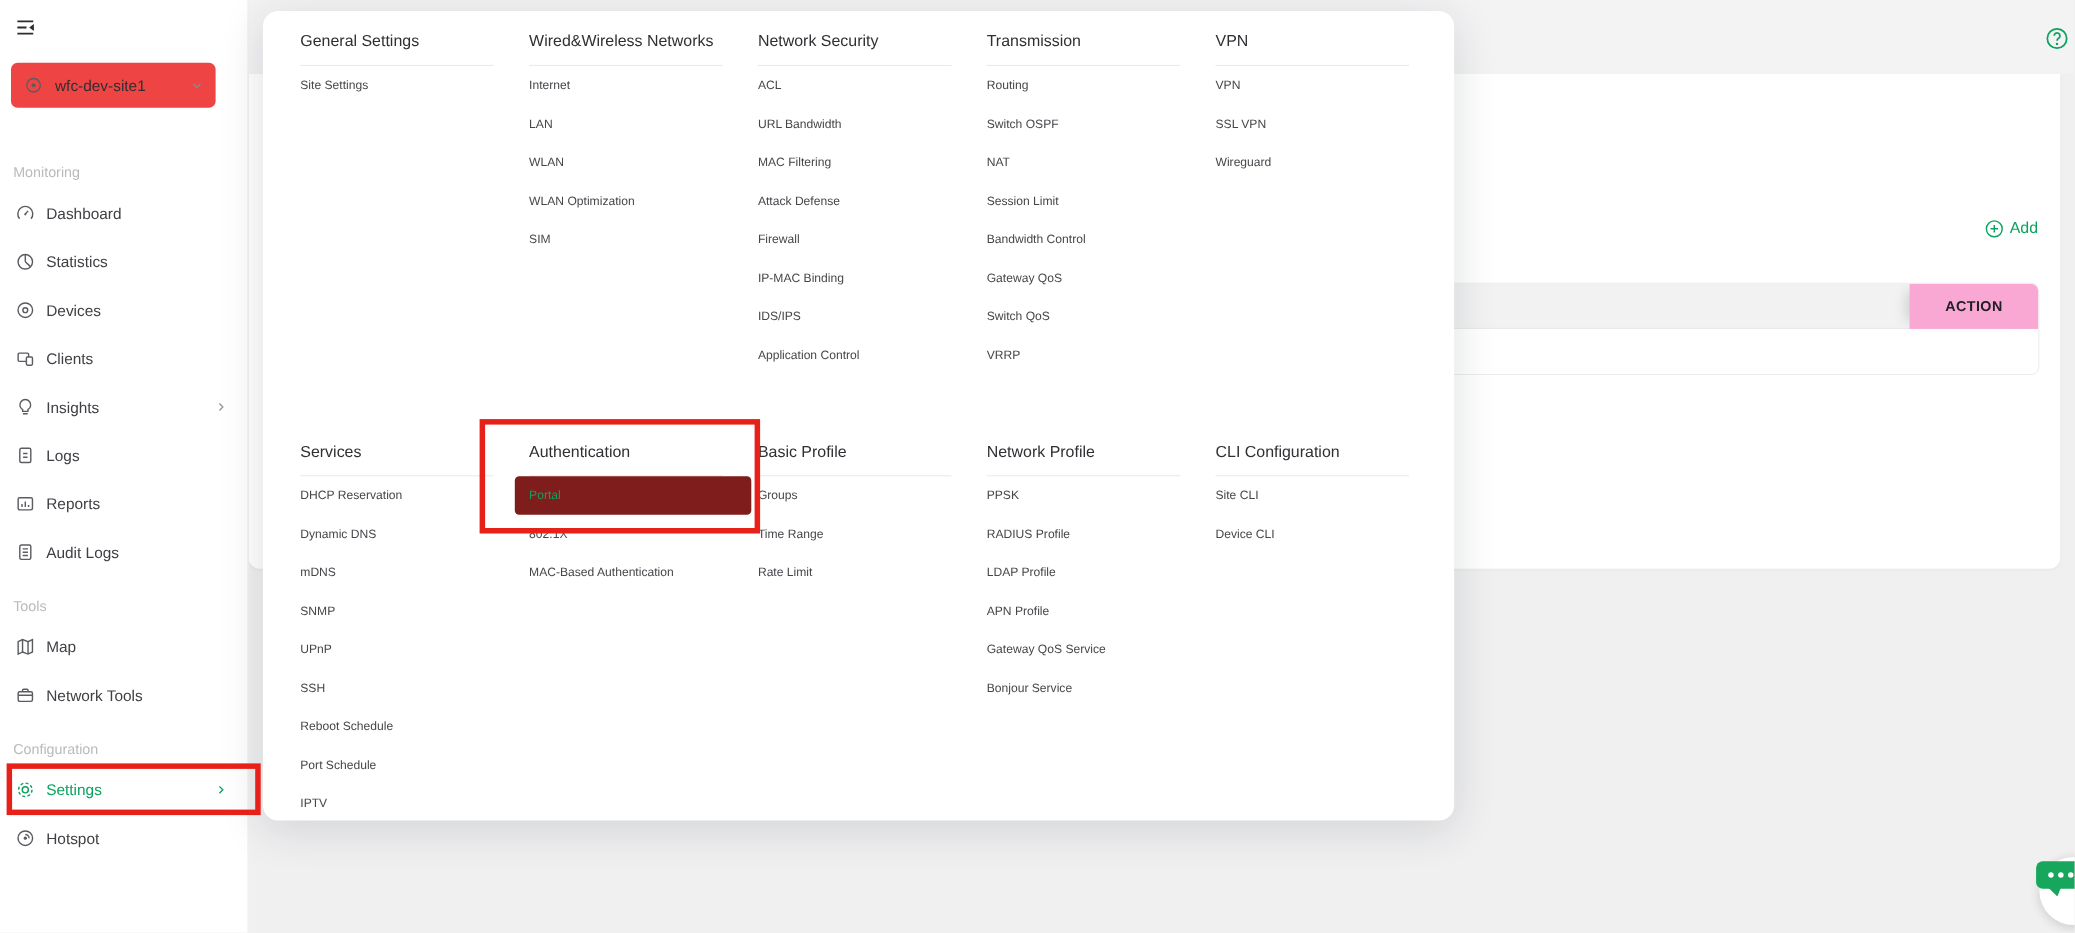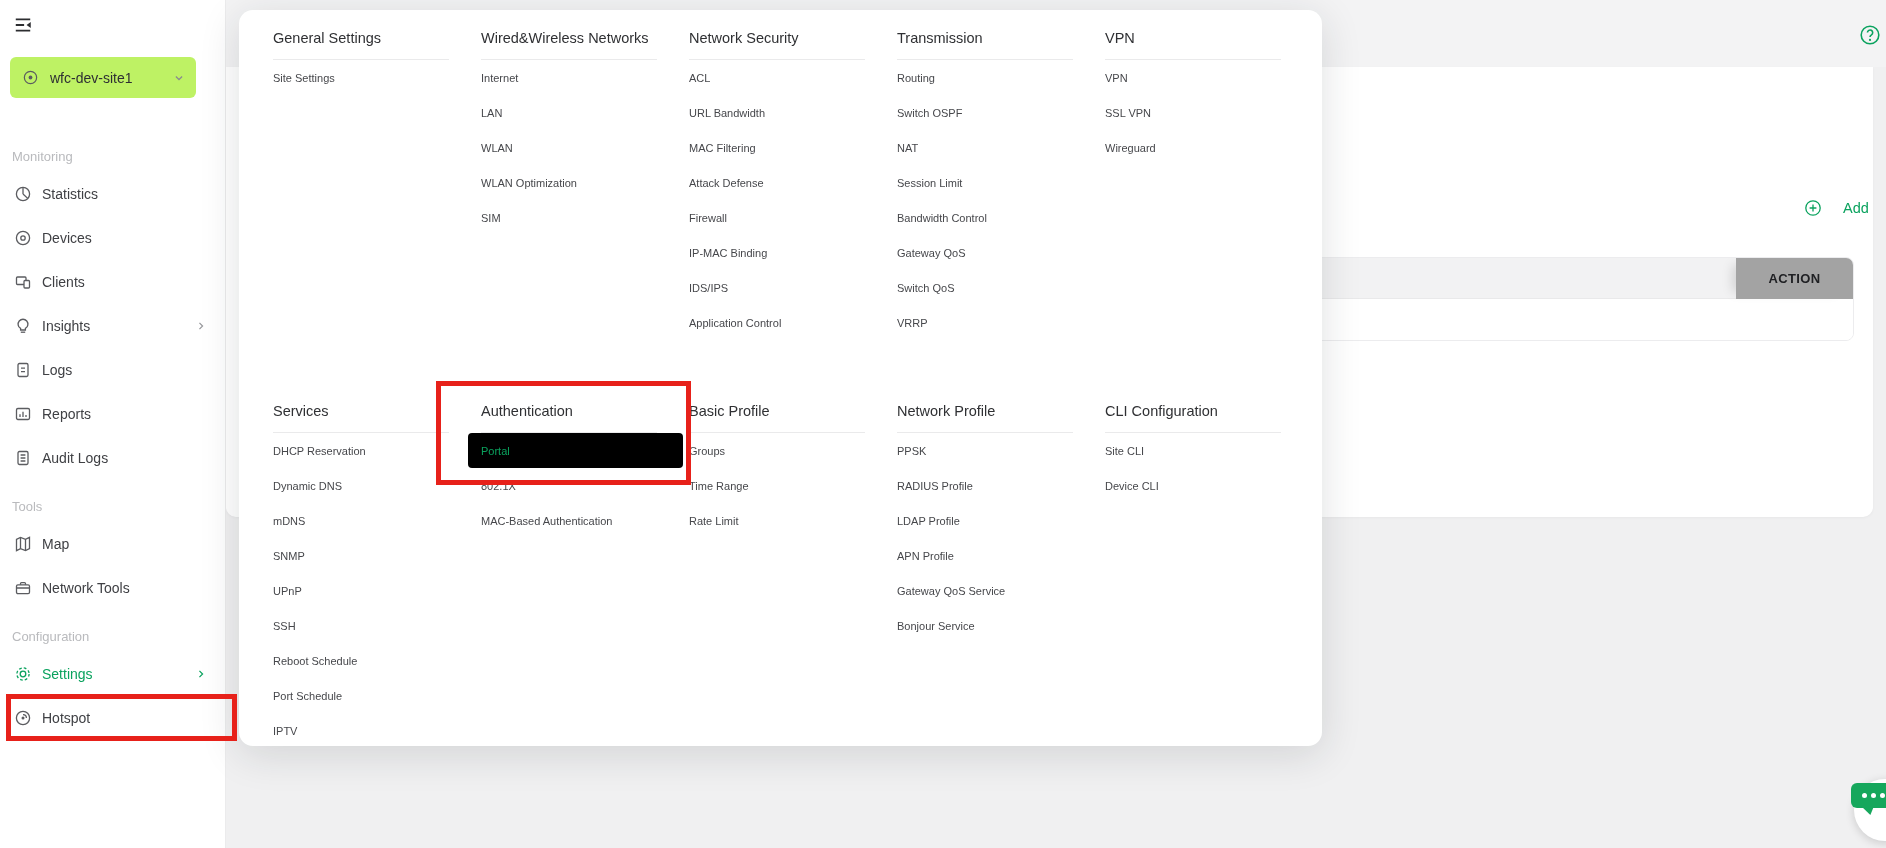--- a/index.html
+++ b/index.html
@@ -14,52 +14,52 @@
     position:relative;overflow:hidden;background:#f0f0f1;
     font-family:"Liberation Sans","DejaVu Sans",sans-serif;
     -webkit-font-smoothing:antialiased;
   }
   svg{display:block;}
 
   
   .top-band{position:absolute;left:226px;top:0;width:1660px;height:67px;background:#f3f3f4;z-index:1;}
   .help-btn{position:absolute;left:1859px;top:24px;width:22px;height:22px;color:var(--accent);z-index:2;cursor:pointer;}
   .content-card{position:absolute;left:226px;top:67px;width:1647px;height:450px;background:#fff;border-radius:0 0 10px 10px;z-index:1;box-shadow:0 1px 3px rgba(0,0,0,.04);}
-  .add-btn{position:absolute;left:1804px;top:199px;display:flex;align-items:center;gap:21px;color:var(--accent);font-size:14.5px;z-index:2;cursor:pointer;}
+  .add-btn{position:absolute;left:1804px;top:199px;display:flex;align-items:center;gap:5px;color:var(--accent);font-size:14.5px;z-index:2;cursor:pointer;}
   .add-btn .p-ic{width:18px;height:18px;}
   .table-box{position:absolute;left:250px;top:257px;width:1604px;height:84px;background:#fff;border:1px solid #ececee;border-radius:8px;overflow:hidden;z-index:1;}
   .thead{position:relative;height:41px;background:#f2f2f3;border-bottom:1px solid #e9e9ea;}
-  .action-cell{position:absolute;right:0;top:0;width:117px;height:41px;background:#a3a3a3;box-shadow:-10px 0 12px -7px rgba(0,0,0,.15);display:flex;align-items:center;justify-content:center;font-weight:bold;font-size:13px;color:#202124;letter-spacing:.4px;}
+  .action-cell{position:absolute;right:0;top:0;width:117px;height:41px;background:#f9a8d4;box-shadow:-10px 0 12px -7px rgba(0,0,0,.15);display:flex;align-items:center;justify-content:center;font-weight:bold;font-size:13px;color:#202124;letter-spacing:.4px;}
   .trow{height:41px;background:#fff;}
 
   
   .sidebar{position:absolute;left:0;top:0;width:226px;height:848px;background:#fff;border-right:1px solid #ebebec;z-index:3;}
   .collapse-btn{position:absolute;left:13px;top:15px;width:20px;height:20px;color:#2c2d30;cursor:pointer;}
-  .site-box{position:absolute;left:10px;top:57px;width:186px;height:41px;background:#bef264;border-radius:6px;display:flex;align-items:center;padding:0 10px 0 12px;cursor:pointer;}
+  .site-box{position:absolute;left:10px;top:57px;width:186px;height:41px;background:#ef4444;border-radius:6px;display:flex;align-items:center;padding:0 10px 0 12px;cursor:pointer;}
   .site-box .s-icon{width:17px;height:17px;color:var(--icon);}
   .site-box .site-name{margin-left:11px;font-size:14px;color:#2e2f33;flex:1;}
   .site-box .s-chev{width:14px;height:14px;color:#8a8b90;}
   .side-scroll{position:absolute;left:0;top:130px;width:226px;}
   .side-label{height:30px;line-height:30px;margin-top:12px;padding-left:12px;font-size:13px;color:#b9babd;}
   .side-item{height:44px;display:flex;align-items:center;padding-left:14px;color:var(--ink);font-size:14px;cursor:pointer;}
   .side-item .s-icon{width:18px;height:18px;color:var(--icon);flex:0 0 18px;}
   .side-item .s-label{margin-left:10px;}
   .side-item .s-chev{width:14px;height:14px;margin-left:auto;margin-right:18px;color:#97989c;}
   .side-item.active{color:var(--accent);}
   .side-item.active .s-icon,.side-item.active .s-chev{color:var(--accent);}
 
   
   .menu-panel{position:absolute;left:239px;top:10px;width:1083px;height:736px;background:#fff;border-radius:14px;box-shadow:0 8px 40px rgba(30,34,40,.14);z-index:5;}
   .menu-row{position:absolute;left:0;width:100%;}
   #menu-row-0{top:20px;}
   #menu-row-1{top:393px;}
   .menu-col{position:absolute;top:0;width:176px;}
   .menu-title{font-size:14.5px;color:#2f3033;padding-bottom:13px;border-bottom:1px solid #eaeaeb;}
   .menu-item{height:35px;display:flex;align-items:center;font-size:11px;color:#46474b;cursor:pointer;}
-  .menu-item.active{width:215px;margin-left:-13px;padding-left:13px;background:#000000;border-radius:4px;color:var(--accent);}
+  .menu-item.active{width:215px;margin-left:-13px;padding-left:13px;background:#7f1d1d;border-radius:4px;color:var(--accent);}
 
   
   .anno{position:absolute;border:5px solid var(--red);z-index:20;pointer-events:none;}
   .anno-settings{left:6px;top:694px;width:231px;height:47px;}
   .anno-auth{left:436px;top:381px;width:255px;height:104px;}
 
   
   .chat-launcher{position:absolute;left:1854px;top:779px;width:62px;height:62px;border-radius:50%;background:#fff;box-shadow:0 2px 10px rgba(0,0,0,.16);z-index:14;cursor:pointer;}
   .chat-bubble{position:absolute;left:1851px;top:783px;width:44px;height:25px;background:#16a75c;border-radius:6px;display:flex;align-items:center;justify-content:center;gap:4px;z-index:15;}
   .chat-bubble i{width:5px;height:5px;border-radius:50%;background:#fff;}
@@ -118,20 +118,30 @@
           <path d="M5 7l4 4 4-4"></path>
         </svg>
     </span>
   </div>
 
   <div class="side-scroll" id="sidebar-sections">
       <div class="side-label">Monitoring</div>
       <div class="side-item">
         <span class="s-icon">
           <svg viewBox="0 0 18 18" width="18" height="18" fill="none" stroke="currentColor" stroke-width="1.3">
+            <path d="M3.8 13.8a6.8 6.8 0 1 1 10.4 0"></path>
+            <path d="M9 9.5l2.6-2.8"></path>
+            <circle cx="9" cy="9.8" r="1" fill="currentColor" stroke="none"></circle>
+          </svg>
+        </span>
+        <span class="s-label">Dashboard</span>
+      </div>
+      <div class="side-item">
+        <span class="s-icon">
+          <svg viewBox="0 0 18 18" width="18" height="18" fill="none" stroke="currentColor" stroke-width="1.3">
             <circle cx="9" cy="9" r="6.6"></circle>
             <path d="M9 9V2.4M9 9l4.7 4.4"></path>
           </svg>
         </span>
         <span class="s-label">Statistics</span>
       </div>
       <div class="side-item">
         <span class="s-icon">
           <svg viewBox="0 0 18 18" width="18" height="18" fill="none" stroke="currentColor" stroke-width="1.3">
             <circle cx="9" cy="9" r="6.6"></circle>

